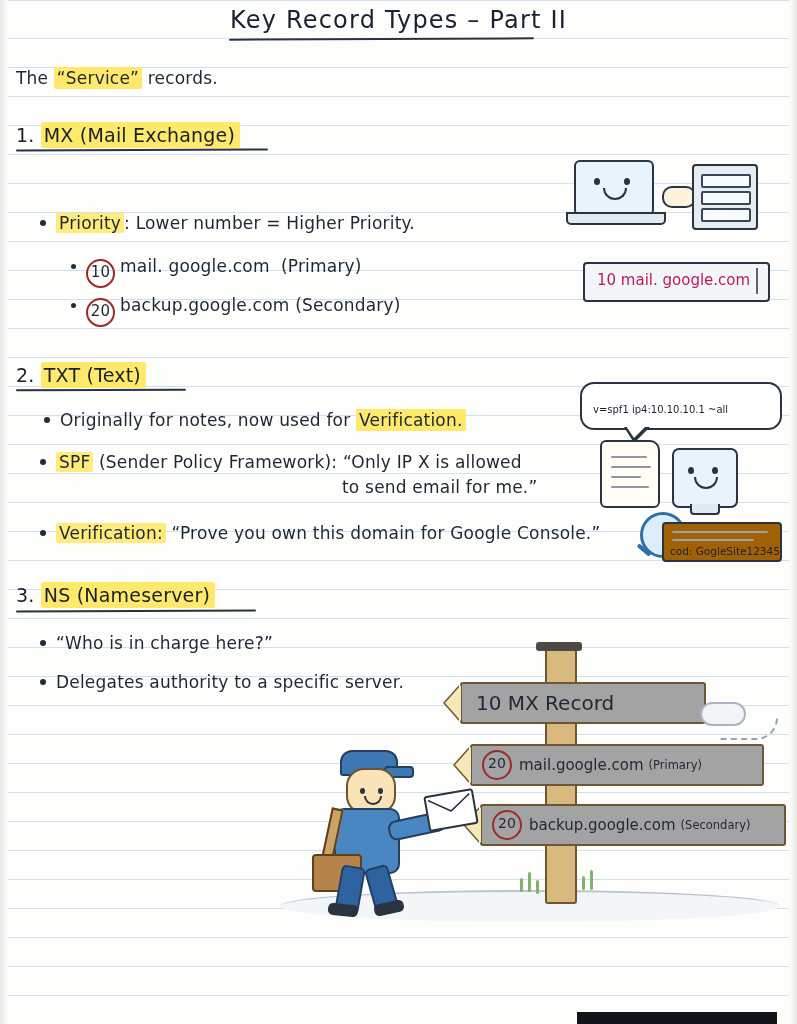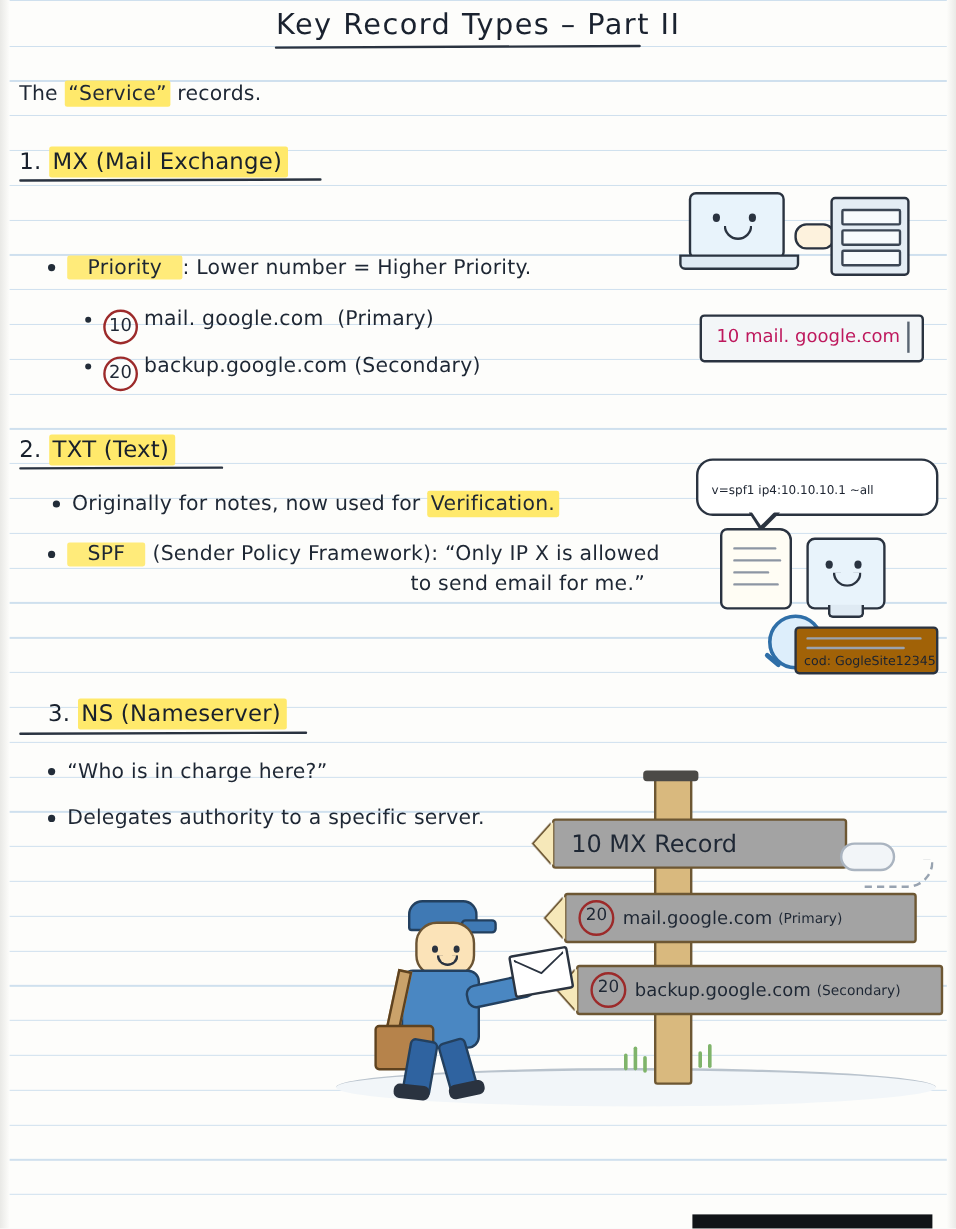--- a/index.html
+++ b/index.html
@@ -80,21 +80,21 @@
     font-size: 17px;
   }
   .hl {
     background: #ffe96b;
     padding: 1px 3px;
     border-radius: 2px;
     box-decoration-break: clone;
   }
   .hl-soft {
     background: #ffeb7a;
-    padding: 0 17px;
+    padding: 0 3px;
     border-radius: 2px;
   }
 
   
   .section-head {
     font-size: 19px;
     color: #18202c;
   }
   .section-head .hl { padding: 2px 5px 2px 3px; }
   .sh-underline {
@@ -103,21 +103,21 @@
     background: #2a3340;
     border-radius: 2px;
   }
 
   #sec1 { top: 124px; left: 16px; }
   #sec1-u { top: 149px; left: 16px; width: 252px; transform: rotate(-0.2deg); }
 
   #sec2 { top: 364px; left: 16px; }
   #sec2-u { top: 389px; left: 16px; width: 170px; transform: rotate(-0.2deg); }
 
-  #sec3 { top: 584px; left: 16px; margin-left: 24px; }
+  #sec3 { top: 584px; left: 16px; }
   #sec3-u { top: 610px; left: 16px; width: 240px; transform: rotate(-0.2deg); }
 
   
   .bullet {
     font-size: 17px;
     line-height: 1.25;
   }
   .bullet .dot {
     position: absolute;
     left: -16px;
@@ -577,20 +577,24 @@
     <span class="dot"></span>
     <span>Originally for notes, now used for </span><span class="hl">Verification.</span>
   </div>
 
   <div class="ink bullet" id="b6">
     <span class="dot"></span>
     <span class="hl-soft">SPF</span><span> (Sender Policy Framework): “Only IP X is allowed</span>
     <span class="cont">to send email for me.”</span>
   </div>
 
+  <div class="ink bullet" id="b7">
+    <span class="dot"></span>
+    <span class="hl-soft">Verification:</span><span> “Prove you own this domain for Google Console.”</span>
+  </div>
 
   <div class="doodle" id="d-bubble">
     <span class="txt">v=spf1 ip4:10.10.10.1 ~all</span>
     <span class="tail"></span>
     <span class="tail-in"></span>
   </div>
 
   <div class="doodle" id="d-doc">
     <div class="scroll-paper">
       <div class="scroll-line" style="top:14px;width:36px;"></div>

